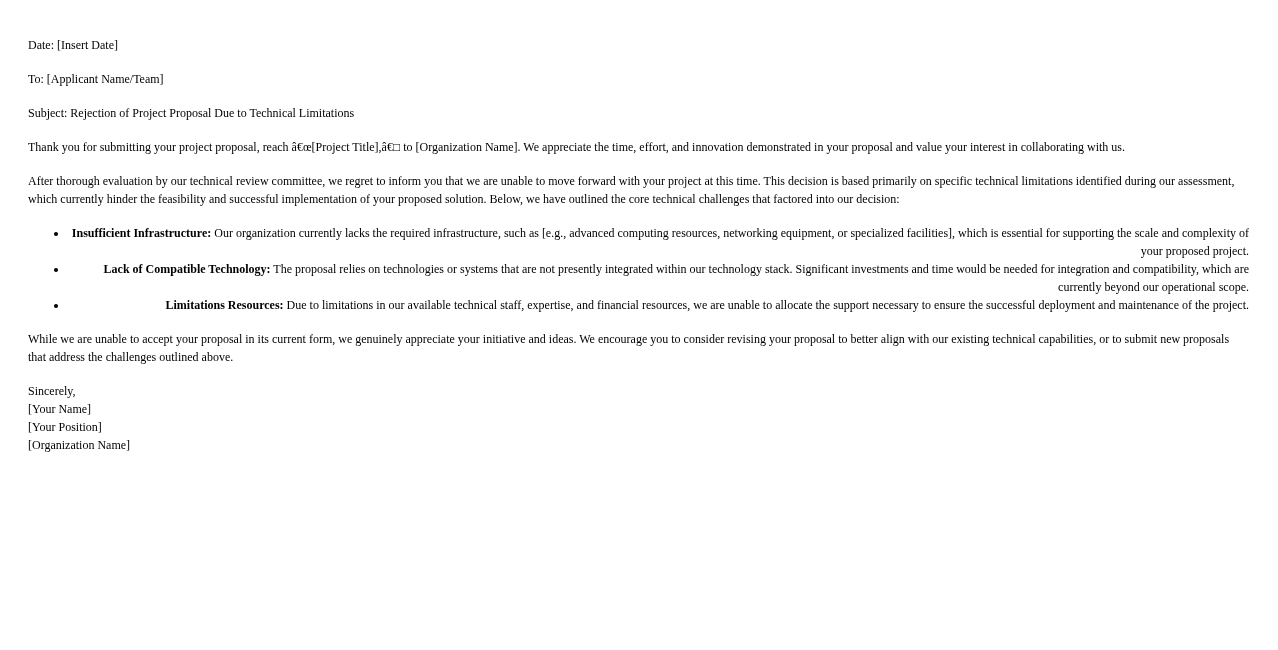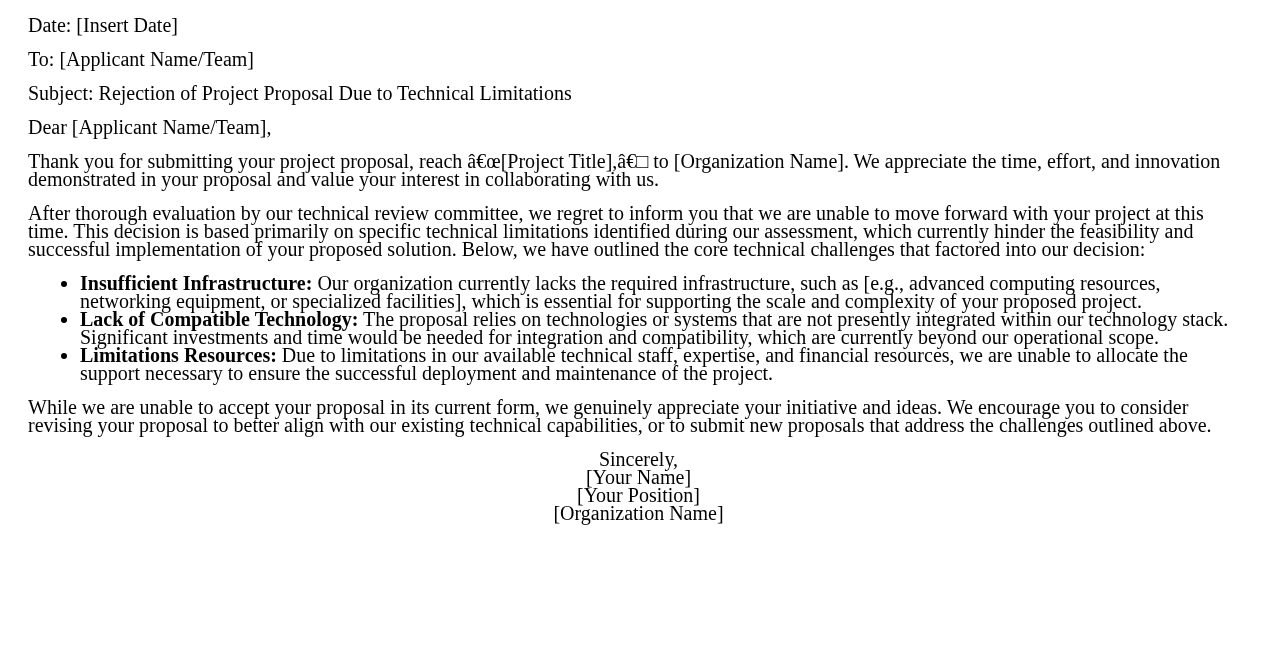--- a/index.html
+++ b/index.html
@@ -4,63 +4,62 @@
 <style>
   html, body {
     margin: 0;
     padding: 0;
     background: #ffffff;
   }
   .page {
     width: 1278px;
     height: 650px;
     box-sizing: border-box;
-    padding: 0 29px 0 28px;
+    padding: 20px 29px 0 28px;
     background: #ffffff;
     color: #000000;
     font-family: "Liberation Serif", "DejaVu Serif", serif;
-    font-size: 20px;
+    font-size: 12px;
     line-height: 18px;
     overflow: hidden;
   }
   .para {
     margin: 16px 0;
   }
   .bullet-list {
-    margin: 16px 12px;
+    margin: 16px 0;
     padding-left: 40px;
     list-style-type: disc;
+    text-align: right;
   }
   .bullet-list li {
     margin: 0;
     padding: 0;
   }
   .bullet-lead {
     font-weight: bold;
   }
   .signature-block {
     margin: 16px 0;
-    text-align: center;
   }
   .sig-line {
     line-height: 18px;
   }
 </style>
 </head>
 <body>
 
 <div class="page">
 
   <p class="para">Date: [Insert Date]</p>
 
   <p class="para">To: [Applicant Name/Team]</p>
 
   <p class="para">Subject: Rejection of Project Proposal Due to Technical Limitations</p>
 
-  <p class="para">Dear [Applicant Name/Team],</p>
 
   <p class="para">Thank you for submitting your project proposal, reach â€œ[Project Title],â€□ to [Organization Name]. We appreciate the time, effort, and innovation demonstrated in your proposal and value your interest in collaborating with us.</p>
 
   <p class="para">After thorough evaluation by our technical review committee, we regret to inform you that we are unable to move forward with your project at this time. This decision is based primarily on specific technical limitations identified during our assessment, which currently hinder the feasibility and successful implementation of your proposed solution. Below, we have outlined the core technical challenges that factored into our decision:</p>
 
   <ul class="bullet-list">
     <li><b class="bullet-lead">Insufficient Infrastructure:</b><span> Our organization currently lacks the required infrastructure, such as [e.g., advanced computing resources, networking equipment, or specialized facilities], which is essential for supporting the scale and complexity of your proposed project.</span></li>
     <li><b class="bullet-lead">Lack of Compatible Technology:</b><span> The proposal relies on technologies or systems that are not presently integrated within our technology stack. Significant investments and time would be needed for integration and compatibility, which are currently beyond our operational scope.</span></li>
     <li><b class="bullet-lead">Limitations Resources:</b><span> Due to limitations in our available technical staff, expertise, and financial resources, we are unable to allocate the support necessary to ensure the successful deployment and maintenance of the project.</span></li>
   </ul>

